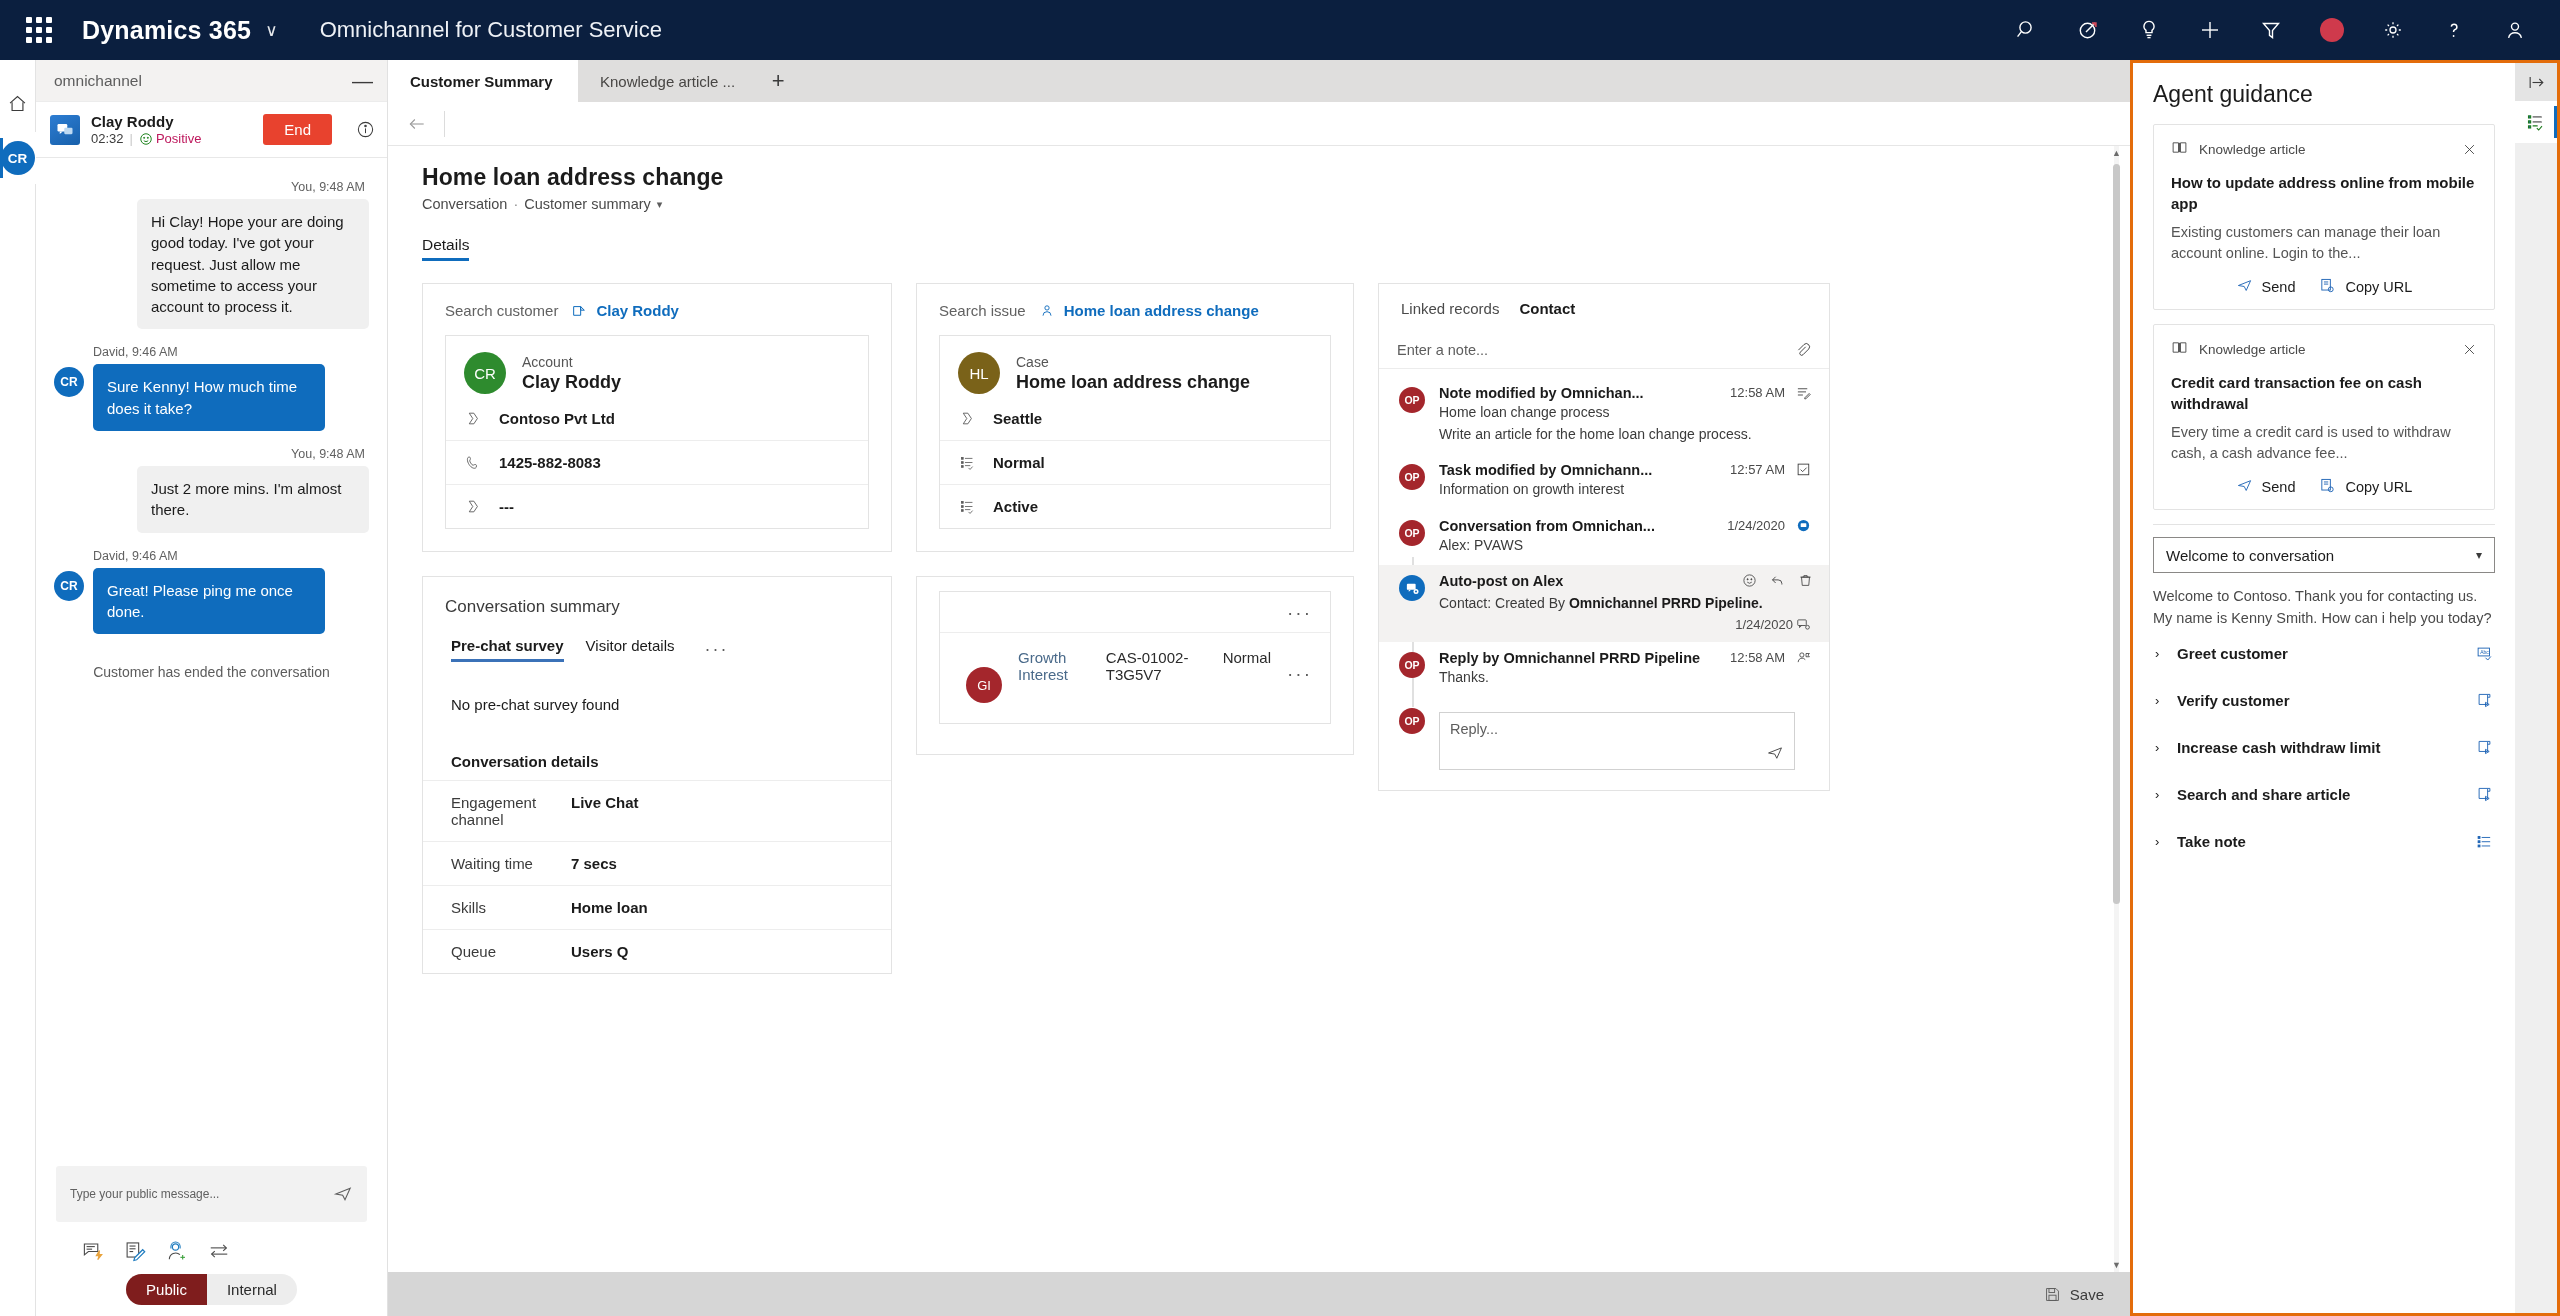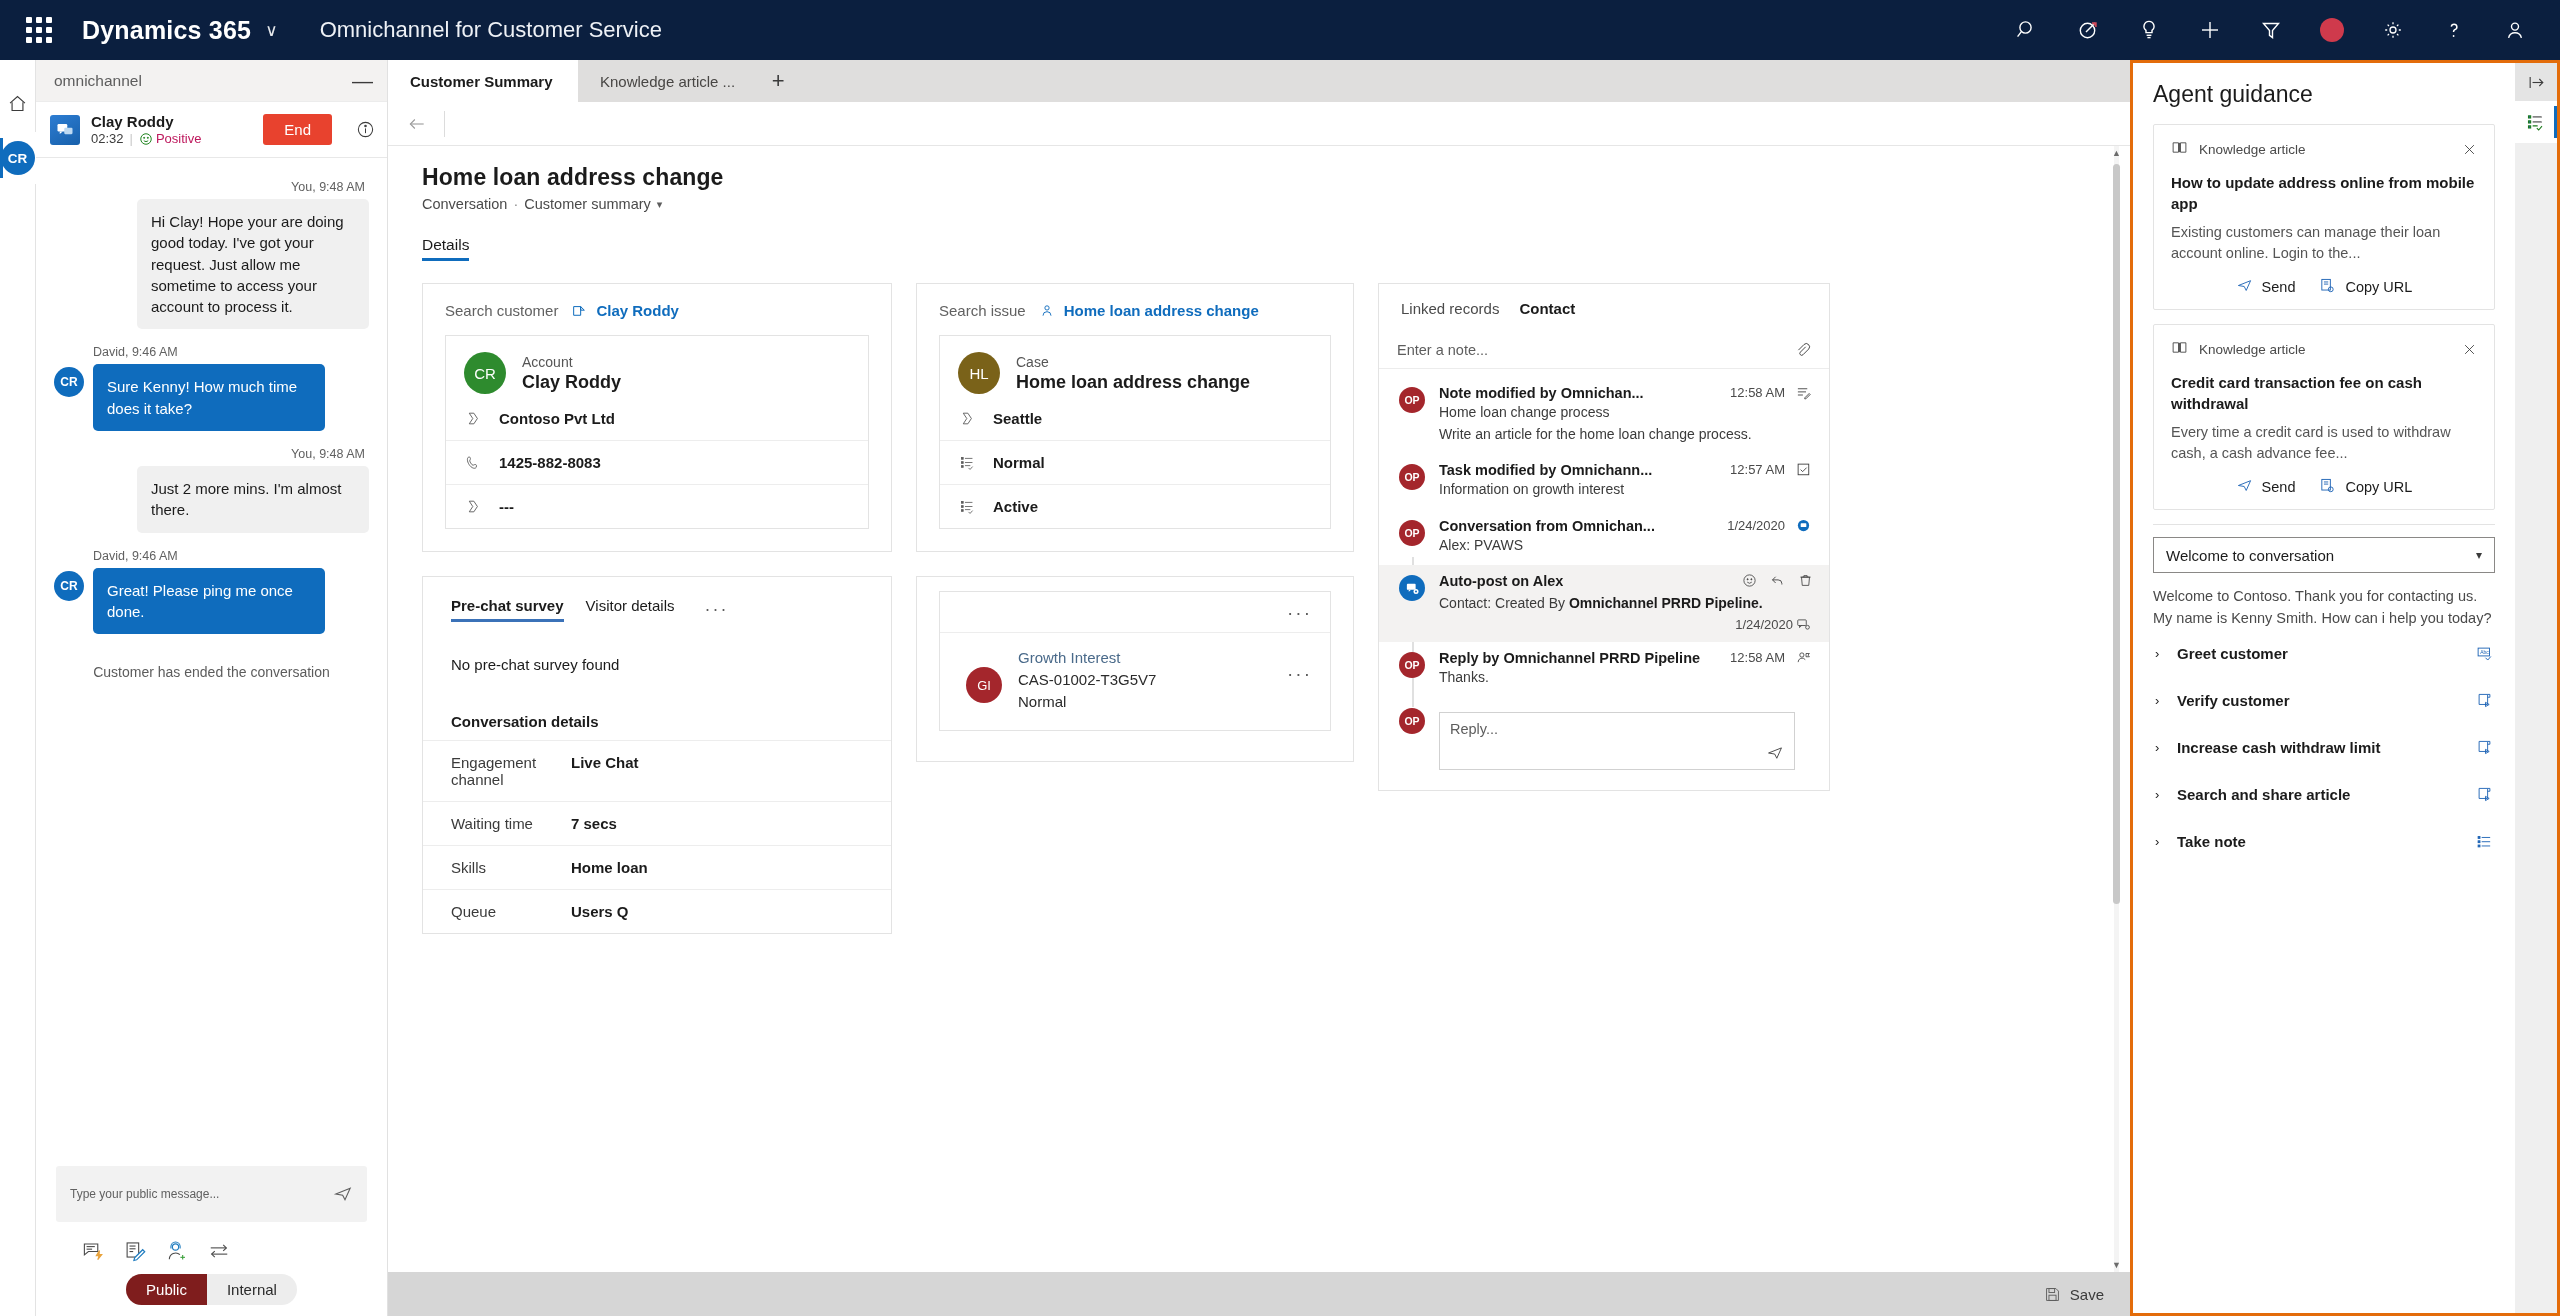--- a/index.html
+++ b/index.html
@@ -141,21 +141,21 @@
   .cd-row { display: flex; padding: 13px 28px; border-top: 1px solid #ededed; font-size: 15px; }
   .cd-k { width: 120px; flex: 0 0 120px; color: #3b3b3b; }
   .cd-v { color: #1b1b1b; font-weight: bold; }
 
   .rc-inner { border: 1px solid #e3e3e3; margin: 14px 22px 30px 22px; }
   .rc-topdots { text-align: right; font-size: 19px; color: #5d5d5d; letter-spacing: 2px;
     padding: 10px 18px 8px 0; border-bottom: 1px solid #ededed; cursor: pointer; }
   .rc-item { display: flex; gap: 16px; padding: 16px 18px 20px 26px; align-items: flex-start; }
   .rc-av { width: 36px; height: 36px; border-radius: 50%; background: #a4262c; color: #fff;
     font-size: 13px; display: flex; align-items: center; justify-content: center; flex: 0 0 36px; margin-top: 18px; }
-  .rc-txt { display: flex; flex-direction: column; gap: 5px; }
+  .rc-txt { display: flex; flex-direction: row; gap: 5px; }
   .rc-t { font-size: 15px; color: #4a6a8a; }
   .rc-id { font-size: 15px; color: #2b2b2b; }
   .rc-pr { font-size: 15px; color: #2b2b2b; }
   .rc-dots { margin-left: auto; font-size: 19px; color: #5d5d5d; letter-spacing: 2px; cursor: pointer; padding-top: 14px; }
 
   
   .tl-tabs { display: flex; align-items: center; gap: 20px; padding: 16px 22px 14px 22px; }
   .tl-tab { font-size: 15px; color: #4a4a4a; cursor: pointer; }
   .tl-tab.active { font-weight: bold; color: #1b1b1b; }
   .tl-bar { display: flex; align-items: center; border-top: 1px solid #ececec; border-bottom: 1px solid #ececec;
@@ -516,20 +516,21 @@
                     <svg width="17" height="17" viewBox="0 0 24 24" fill="none" stroke="#5d5d5d" stroke-width="1.3">
                         <path d="M6 4.5h6.5l5 7.5-5 7.5H6l5-7.5z"></path>
                       </svg>
                   </span>
                   <span>---</span>
                 </div>
               </div>
             </div>
 
             <div class="card">
+              <div class="card-title">Conversation summary</div>
               <div class="cs-tabs">
                 <div class="cs-tab active">Pre-chat survey</div>
                 <div class="cs-tab">Visitor details</div>
                 <div class="cs-dots">···</div>
               </div>
               <div class="cs-empty">No pre-chat survey found</div>
               <div class="cd-head">Conversation details</div>
               <div class="cd-row">
                 <span class="cd-k">Engagement channel</span>
                 <span class="cd-v">Live Chat</span>

